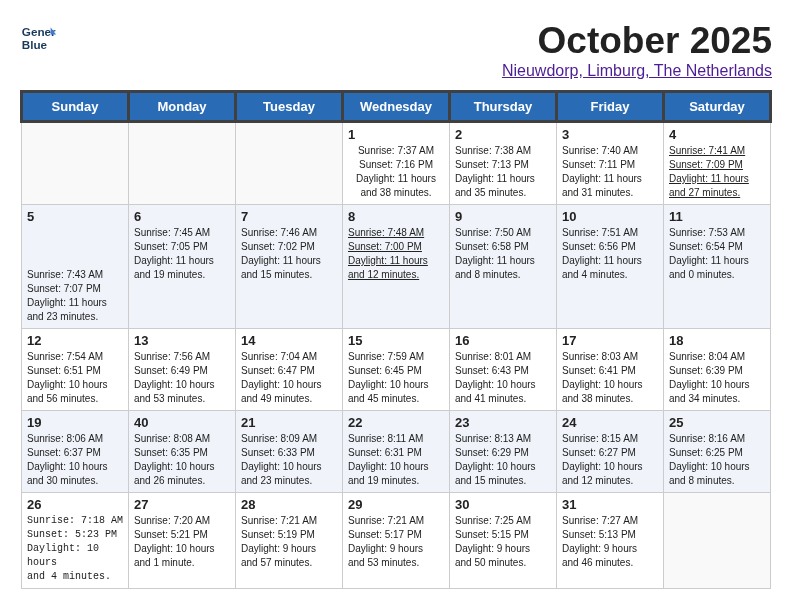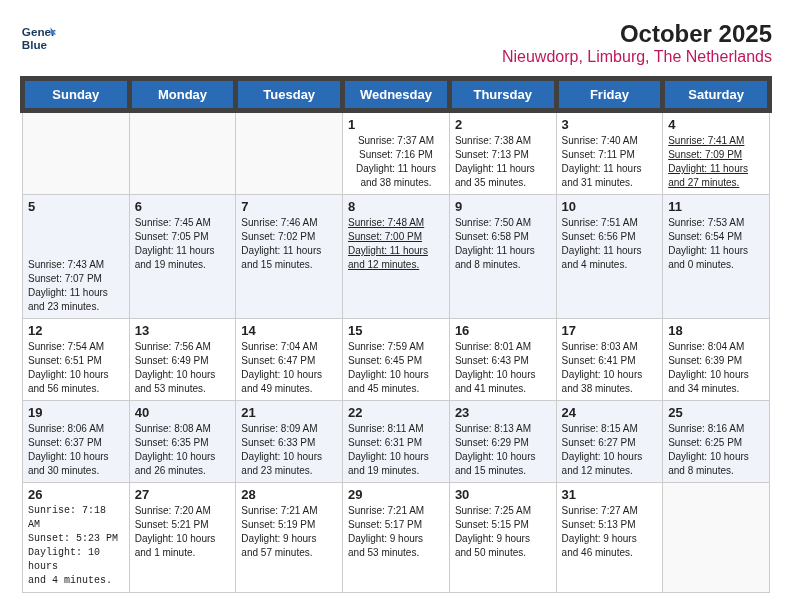--- a/index.html
+++ b/index.html
@@ -22,41 +22,42 @@
       gap: 4px;
     }
     .logo-icon {
       width: 36px;
       height: 36px;
     }
     .title-block {
       text-align: right;
     }
     .month-title {
-      font-size: 24px;
+      font-size: 37px;
       font-weight: bold;
       color: #222;
     }
     .location-title {
       font-size: 16px;
-      color: #be185d;
+      color: #4c1d95;
+      text-decoration: underline;
     }
     .calendar {
       width: 100%;
       border-collapse: collapse;
       border: 1px solid #ccc;
     }
     .calendar th {
       background: #2a6bb5;
       color: #fff;
       font-size: 13px;
       font-weight: bold;
       text-align: center;
       padding: 6px 4px;
-      border: 5px solid #404040;
+      border: 3px solid #404040;
     }
     .calendar td {
       vertical-align: top;
       border: 1px solid #ccc;
       padding: 4px 5px;
       width: 107px;
       min-height: 80px;
       font-size: 10.5px;
       color: #222;
       background: #fff;

